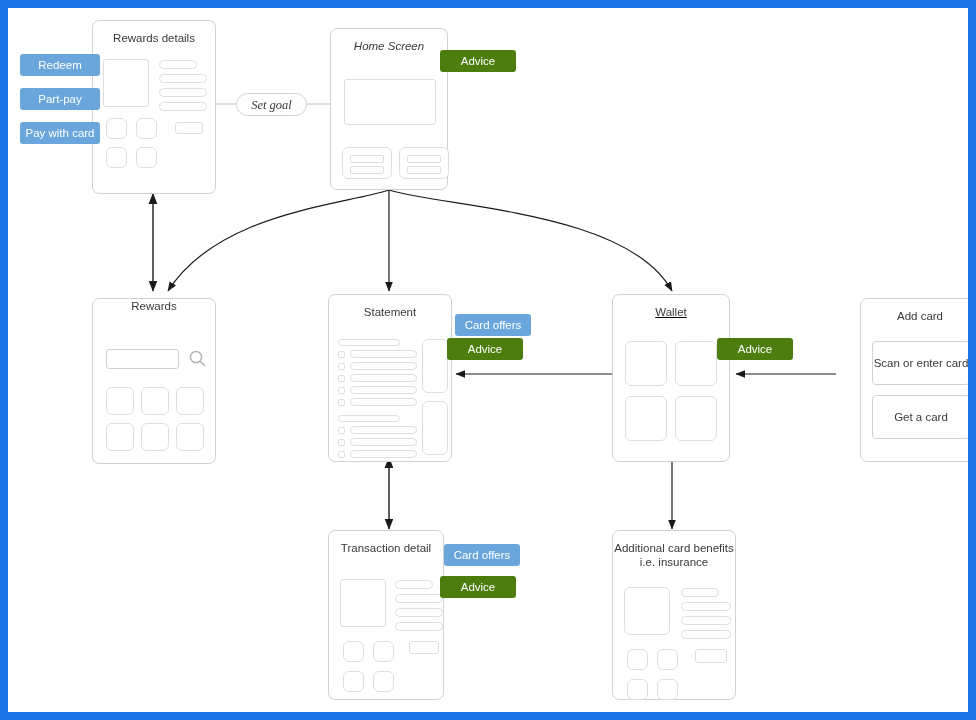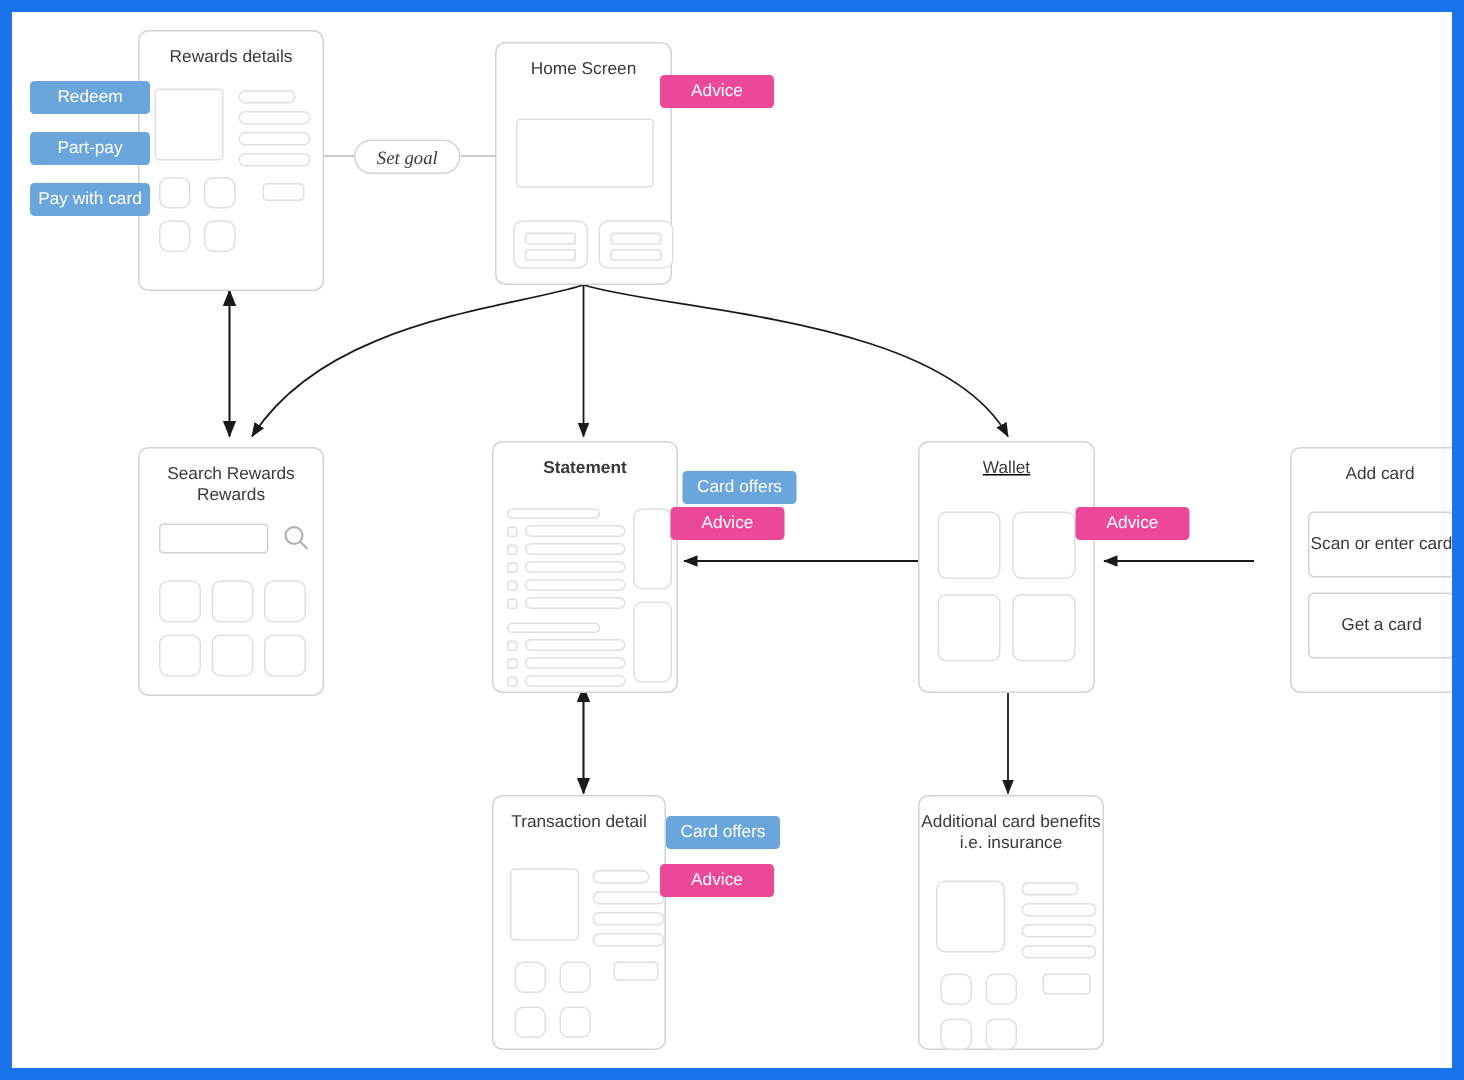--- a/index.html
+++ b/index.html
@@ -54,21 +54,21 @@
     color:#ffffff;
     font-size:11.5px;
     line-height:22px;
     text-align:center;
     border-radius:3px;
     box-sizing:border-box;
     z-index:6;
     white-space:nowrap;
   }
   .badge.blue{ background:#6aa6dc; }
-  .badge.green{ background:#ec4899; }
+  .badge.green{ background:#4d7c0f; }
 
   
   .pill{
     position:absolute;
     border:1px solid #cfd3d6;
     border-radius:14px;
     background:#fff;
     font-family:"Liberation Serif", serif;
     font-style:italic;
     font-size:12.5px;
@@ -153,55 +153,54 @@
     <div class="ph btn" style="left:82px;top:101px;width:28px;height:12px;"></div>
 
     <div class="ph tile" style="left:13px;top:97px;width:21px;height:21px;"></div>
     <div class="ph tile" style="left:43px;top:97px;width:21px;height:21px;"></div>
     <div class="ph tile" style="left:13px;top:126px;width:21px;height:21px;"></div>
     <div class="ph tile" style="left:43px;top:126px;width:21px;height:21px;"></div>
   </div>
 
   <div class="pill" style="left:228px;top:85px;width:71px;height:23px;">Set goal</div>
 
-  <div class="card" style="left:322px;top:20px;width:118px;height:162px;">
+  <div class="card" style="left:322px;top:20px;width:118px;height:162px;font-style:italic;">
     <div class="card-title">Home Screen</div>
 
     <div class="ph sq" style="left:13px;top:50px;width:92px;height:46px;"></div>
 
     <div class="ph tile" style="left:11px;top:118px;width:50px;height:32px;"></div>
     <div class="ph bar" style="left:19px;top:126px;width:34px;height:8px;border-radius:2px;"></div>
     <div class="ph bar" style="left:19px;top:137px;width:34px;height:8px;border-radius:2px;"></div>
 
     <div class="ph tile" style="left:68px;top:118px;width:50px;height:32px;"></div>
     <div class="ph bar" style="left:76px;top:126px;width:34px;height:8px;border-radius:2px;"></div>
     <div class="ph bar" style="left:76px;top:137px;width:34px;height:8px;border-radius:2px;"></div>
   </div>
   <div class="badge green" style="left:432px;top:42px;width:76px;">Advice</div>
 
   <div class="card" style="left:84px;top:290px;width:124px;height:166px;">
-    <div class="card-title">Search Rewards</div>
     <div class="card-title" style="padding-top:0;">Rewards</div>
 
     <div class="search-input" style="left:13px;top:50px;width:73px;height:20px;"></div>
 
     <svg class="mag" style="left:95px;top:50px;" width="20" height="20" viewBox="0 0 20 20">
       <circle cx="8" cy="8" r="5.6" fill="none" stroke="#b0b4b7" stroke-width="1.5"></circle>
       <line x1="12.2" y1="12.2" x2="17" y2="17" stroke="#b0b4b7" stroke-width="1.5"></line>
     </svg>
 
     <div class="ph tile" style="left:13px;top:88px;width:28px;height:28px;"></div>
     <div class="ph tile" style="left:48px;top:88px;width:28px;height:28px;"></div>
     <div class="ph tile" style="left:83px;top:88px;width:28px;height:28px;"></div>
     <div class="ph tile" style="left:13px;top:124px;width:28px;height:28px;"></div>
     <div class="ph tile" style="left:48px;top:124px;width:28px;height:28px;"></div>
     <div class="ph tile" style="left:83px;top:124px;width:28px;height:28px;"></div>
   </div>
 
-  <div class="card" style="left:320px;top:286px;width:124px;height:168px;font-weight:bold;">
+  <div class="card" style="left:320px;top:286px;width:124px;height:168px;">
     <div class="card-title">Statement</div>
 
     <div class="ph bar" style="left:9px;top:44px;width:62px;height:7px;"></div>
     <div class="ph chk" style="left:9px;top:56px;"></div>
     <div class="ph bar" style="left:21px;top:55px;width:67px;height:8px;"></div>
     <div class="ph chk" style="left:9px;top:68px;"></div>
     <div class="ph bar" style="left:21px;top:67px;width:67px;height:8px;"></div>
     <div class="ph chk" style="left:9px;top:80px;"></div>
     <div class="ph bar" style="left:21px;top:79px;width:67px;height:8px;"></div>
     <div class="ph chk" style="left:9px;top:92px;"></div>

